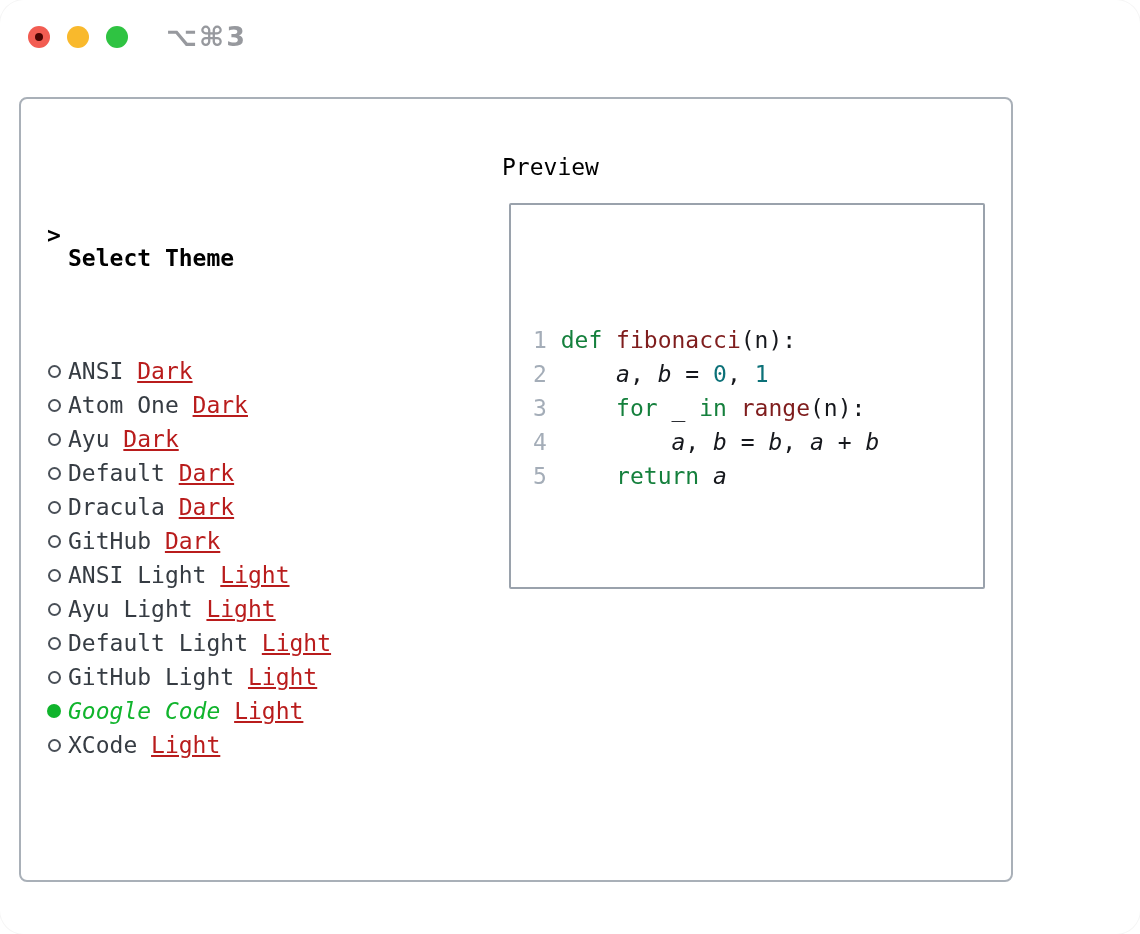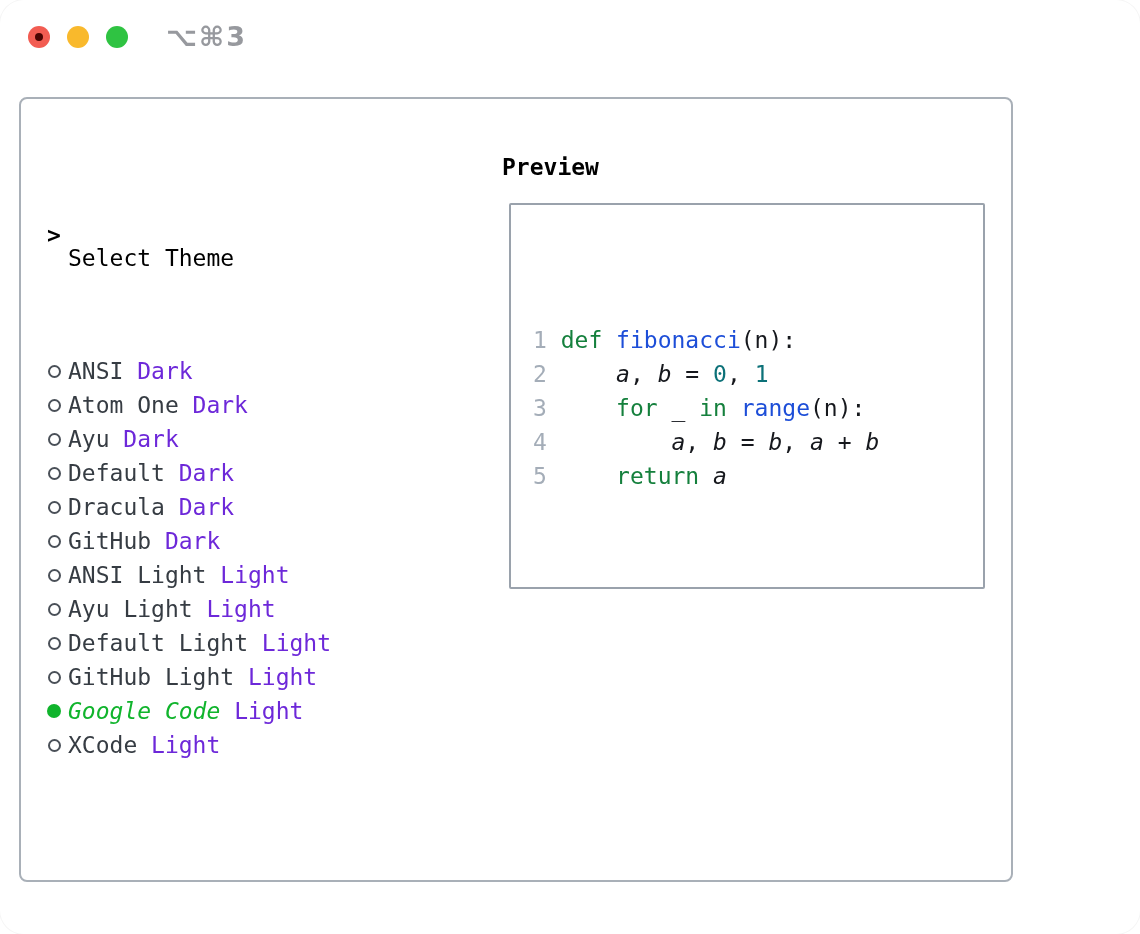--- a/index.html
+++ b/index.html
@@ -24,39 +24,39 @@
   .panel{
     position:absolute;left:19px;top:97px;width:994px;height:785px;
     border:2px solid #a9b0b8;border-radius:8px;box-sizing:border-box;background:#ffffff;
   }
   
   .leftcol{position:absolute;left:19px;top:51px;font-size:23px;line-height:34px;white-space:pre;}
   .row{display:flex;align-items:center;height:34px;}
   .row.blank{height:34px;}
   .marker{display:inline-flex;align-items:center;justify-content:center;width:28px;flex:0 0 28px;}
   .hdr-marker{color:#000000;font-weight:bold;}
-  .hdr-label{color:#000000;font-weight:normal;margin-top:46px;}
+  .hdr-label{color:#000000;font-weight:bold;margin-top:46px;}
   .radio{width:13px;height:13px;border-radius:50%;box-sizing:border-box;border:2px solid #4a5058;background:transparent;}
   .radio.sel{border:none;background:#10b42c;width:14px;height:14px;}
   .tname{color:#363c43;text-align:right;}
   .tname.sel{color:#10b42c;font-style:italic;}
-  .tvariant{color:#6d28d9;margin-left:13.8px;}
+  .tvariant{color:#b91c1c;margin-left:13.8px;text-decoration:underline;}
   
-  .preview-label{position:absolute;left:481px;top:51px;font-size:23px;line-height:34px;font-weight:bold;color:#000000;}
+  .preview-label{position:absolute;left:481px;top:51px;font-size:23px;line-height:34px;font-weight:normal;color:#000000;}
   .previewbox{
     position:absolute;left:488px;top:104px;width:476px;height:386px;
     border:2px solid #9aa2ac;border-radius:2px;box-sizing:border-box;background:#ffffff;
     overflow:hidden;
   }
   .codearea{padding:50px 0 0 22px;font-size:23px;line-height:34px;white-space:pre;}
   .cline{height:34px;}
   .spacer{height:34px;}
   .tk-ln{color:#a4adb8;}
   .tk-kw{color:#15803d;}
-  .tk-fn{color:#1d4ed8;}
+  .tk-fn{color:#7f1d1d;}
   .tk-nu{color:#0c7178;}
   .tk-va{color:#16181d;font-style:italic;}
   .tk-pl{color:#16181d;}
 </style>
 </head>
 <body>
 
 <div class="window">
 
   <div class="titlebar">

